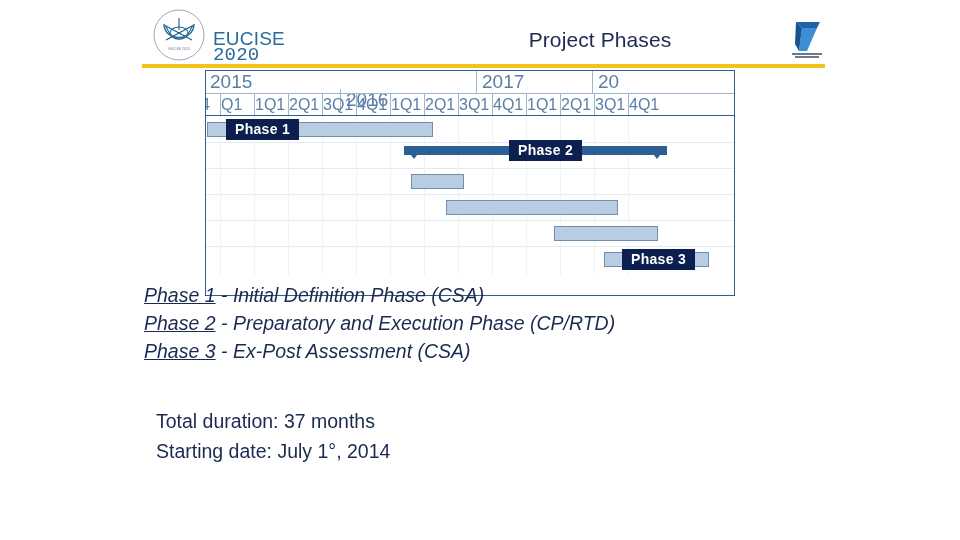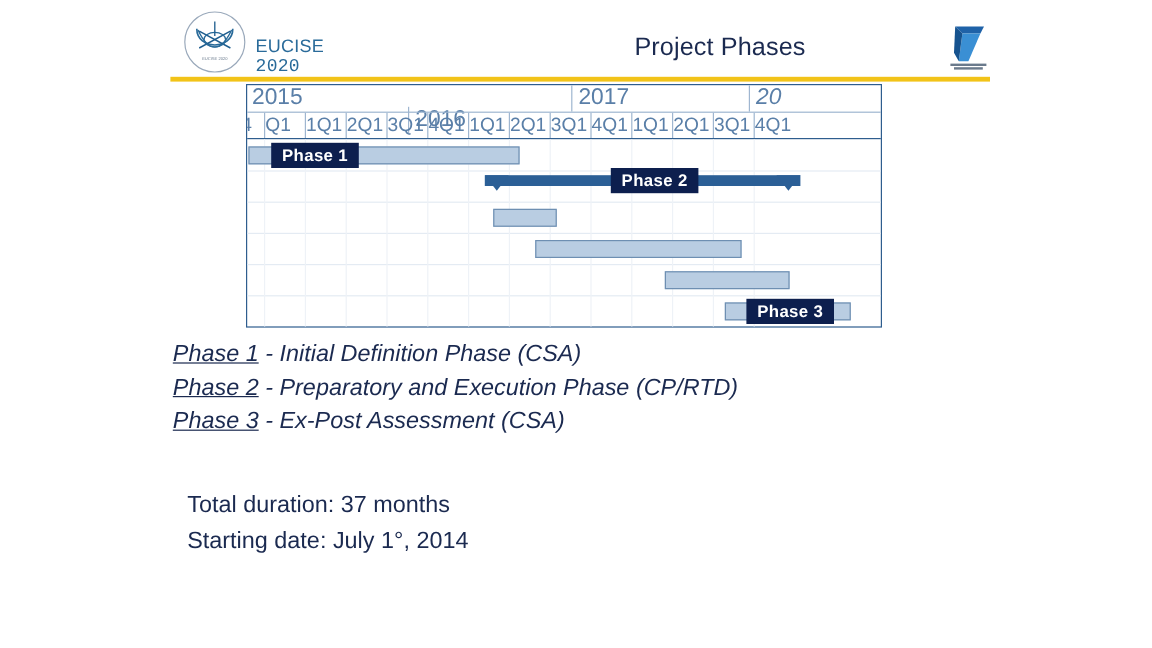--- a/index.html
+++ b/index.html
@@ -27,21 +27,21 @@
     position: absolute;
     left: 152px; top: 8px;
     width: 54px; height: 54px;
   }
   #eucise-logo svg { display: block; }
 
   #brand-text {
     position: absolute;
     left: 213px; top: 30px;
     width: 120px;
-    font-size: 15px;
+    font-size: 19px;
     line-height: 17px;
     color: #2a6b9a;
     letter-spacing: .2px;
   }
   #brand-line1 { display: block; }
   #brand-line2 { display: block; font-family: Liberation Mono, monospace; }
 
   #page-title {
     position: absolute;
     left: 430px; top: 28px;
@@ -63,21 +63,21 @@
     position: absolute;
     left: 142px; top: 64px;
     width: 683px; height: 4px;
     background: #f2c318;
   }
 
   
   #gantt {
     position: absolute;
     left: 205px; top: 70px;
-    width: 530px; height: 203px;
+    width: 530px; height: 226px;
     background: #ffffff;
     border: 1px solid #2e5d8e;
     box-sizing: border-box;
     overflow: hidden;
   }
   #gantt-inner {
     position: absolute;
     left: -2px; top: 0;
     width: 534px; height: 203px;
   }
@@ -246,21 +246,21 @@
   <div id="header-rule"></div>
 </div>
 
 <div id="gantt">
   <div id="gantt-inner">
 
     <div class="year-row">
       <div class="year-cell" style="left:0px; width:136px;">2015</div>
       <div class="year-cell" style="left:136px; width:136px;margin-top:18px;">2016</div>
       <div class="year-cell" style="left:272px; width:136px;">2017</div>
-      <div class="year-cell" style="left:420px; width:126px;font-style:italic;">20</div>
+      <div class="year-cell" style="left:388px; width:126px;">20</div>
     </div>
 
     <div class="qtr-row">
       <div class="qtr-cell" style="left:-4px;  width:38px;">4</div>
       <div class="qtr-cell" style="left:16px;  width:38px;">Q1</div>
       <div class="qtr-cell" style="left:50px;  width:38px;">1Q1</div>
       <div class="qtr-cell" style="left:84px;  width:38px;">2Q1</div>
       <div class="qtr-cell" style="left:118px; width:38px;">3Q1</div>
       <div class="qtr-cell" style="left:152px; width:38px;">4Q1</div>
       <div class="qtr-cell" style="left:186px; width:38px;">1Q1</div>

